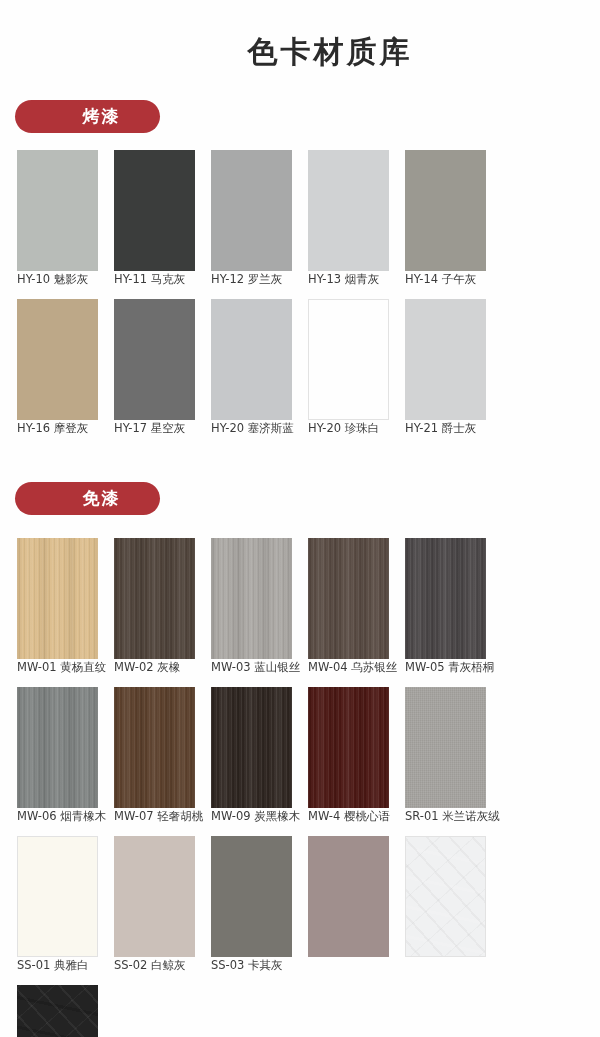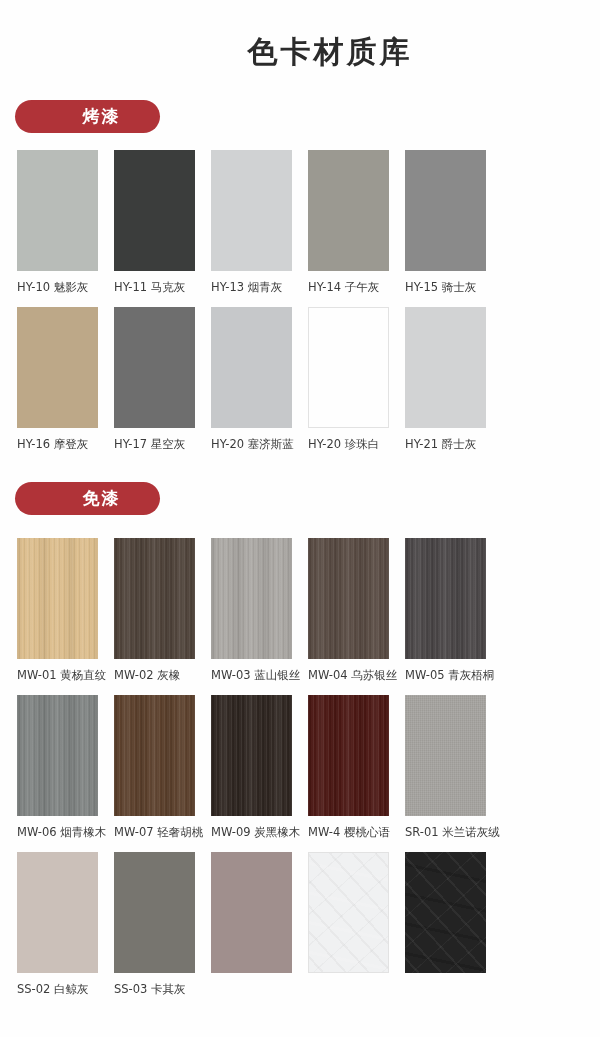--- a/index.html
+++ b/index.html
@@ -145,21 +145,21 @@
     pointer-events: none;
   }
   .swatch.marble.dark::before {
     background-image:
       repeating-linear-gradient(48deg, rgba(255,255,255,0.055) 0 2px, rgba(255,255,255,0) 2px 17px),
       repeating-linear-gradient(-42deg, rgba(255,255,255,0.04) 0 1px, rgba(255,255,255,0) 1px 23px),
       repeating-linear-gradient(12deg, rgba(0,0,0,0.14) 0 3px, rgba(0,0,0,0) 3px 29px);
   }
 
   .swatch-label {
-    margin-top: 9px;
+    margin-top: 1px;
     font-size: 11.5px;
     color: #3b3b3b;
     white-space: nowrap;
     font-family: "DejaVu Sans", "Liberation Sans", sans-serif;
     letter-spacing: 0px;
   }
 </style>
 </head>
 <body>
 
@@ -172,32 +172,32 @@
   <div class="grid" id="grid-1">
       <div class="cell">
         <div class="swatch" style="background: rgb(184, 188, 184);"></div>
         <div class="swatch-label">HY-10 魅影灰</div>
       </div>
       <div class="cell">
         <div class="swatch" style="background: rgb(59, 61, 60);"></div>
         <div class="swatch-label">HY-11 马克灰</div>
       </div>
       <div class="cell">
+        <div class="swatch" style="background: rgb(168, 169, 169);"></div>
+        <div class="swatch-label">HY-12 罗兰灰</div>
+      </div>
+      <div class="cell">
         <div class="swatch" style="background: rgb(208, 210, 211);"></div>
         <div class="swatch-label">HY-13 烟青灰</div>
       </div>
       <div class="cell">
         <div class="swatch" style="background: rgb(155, 153, 145);"></div>
         <div class="swatch-label">HY-14 子午灰</div>
       </div>
       <div class="cell">
-        <div class="swatch" style="background: rgb(138, 138, 138);"></div>
-        <div class="swatch-label">HY-15 骑士灰</div>
-      </div>
-      <div class="cell">
         <div class="swatch" style="background: rgb(189, 168, 136);"></div>
         <div class="swatch-label">HY-16 摩登灰</div>
       </div>
       <div class="cell">
         <div class="swatch" style="background: rgb(110, 110, 110);"></div>
         <div class="swatch-label">HY-17 星空灰</div>
       </div>
       <div class="cell">
         <div class="swatch" style="background: rgb(198, 200, 202);"></div>
         <div class="swatch-label">HY-20 塞济斯蓝</div>
@@ -249,20 +249,24 @@
       </div>
       <div class="cell">
         <div class="swatch wood" style="background: rgb(75, 23, 19);"></div>
         <div class="swatch-label">MW-4 樱桃心语</div>
       </div>
       <div class="cell">
         <div class="swatch fabric" style="background: rgb(164, 162, 158);"></div>
         <div class="swatch-label">SR-01 米兰诺灰绒</div>
       </div>
       <div class="cell">
+        <div class="swatch bordered" style="background: rgb(250, 248, 239);"></div>
+        <div class="swatch-label">SS-01 典雅白</div>
+      </div>
+      <div class="cell">
         <div class="swatch" style="background: rgb(203, 192, 185);"></div>
         <div class="swatch-label">SS-02 白鲸灰</div>
       </div>
       <div class="cell">
         <div class="swatch" style="background: rgb(119, 117, 111);"></div>
         <div class="swatch-label">SS-03 卡其灰</div>
       </div>
       <div class="cell">
         <div class="swatch" style="background: rgb(160, 143, 141);"></div>
       </div>

